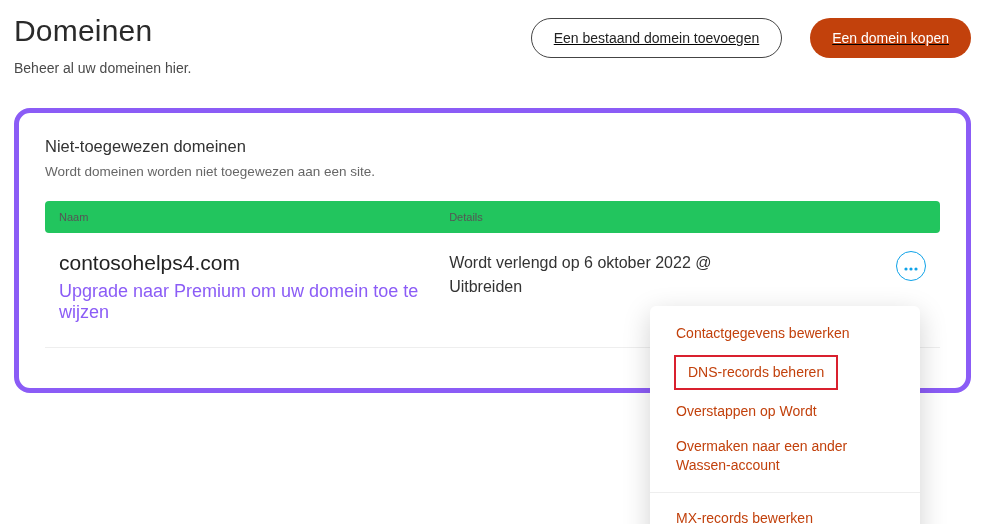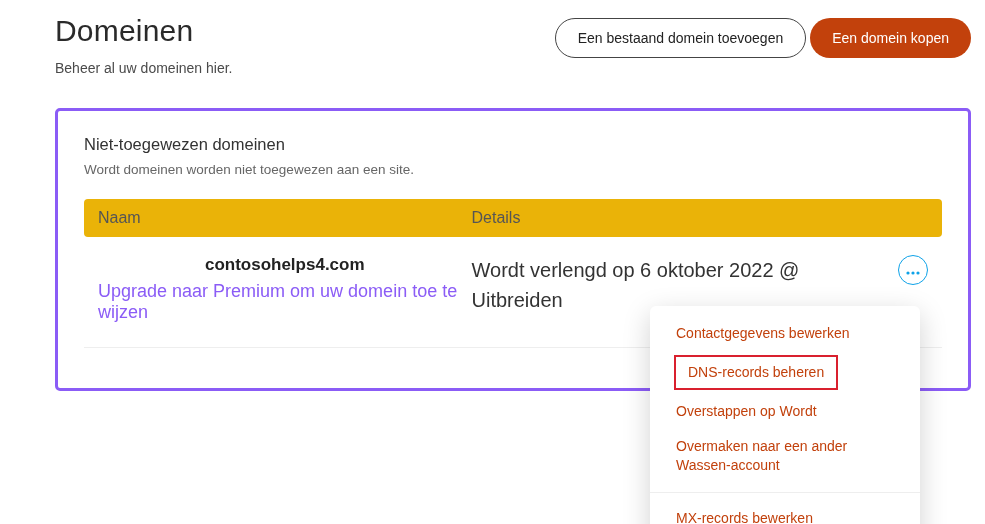--- a/index.html
+++ b/index.html
@@ -1,40 +1,40 @@
 <!DOCTYPE html>
 <html><head>
   <meta charset="utf-8">
   <style>
     * { margin:0; padding:0; box-sizing:border-box; font-family: -apple-system, BlinkMacSystemFont, "Segoe UI", Helvetica, Arial, sans-serif; }
     body { background:#ffffff; width:985px; height:524px; overflow:hidden; position:relative; }
-    .page { padding:14px 14px 0 14px;margin-left:41px; }
+    .page { padding:14px 14px 0 14px; }
     .header { display:flex; align-items:flex-start; justify-content:space-between; margin-bottom:6px; }
     .title-block { }
     .page-title { font-size:30px; font-weight:400; color:#2a2a2a; letter-spacing:0.2px; }
     .page-sub  { font-size:14px; color:#4a4a4a; margin-top:12px; }
-    .actions  { display:flex; gap:4px; padding-top:4px; }
+    .actions  { display:flex; gap:28px; padding-top:4px;text-decoration:underline; }
     .btn { border-radius:22px; height:40px; padding:0 22px; font-size:14px; display:flex; align-items:center; justify-content:center; cursor:pointer; white-space:nowrap; }
     .btn-outline { border:1px solid #444; background:#fff; color:#222; }
     .btn-primary { border:none; background:#c2410c; color:#fff; }
 
-    .card { margin-top:32px; border:3px solid #8b5cf6; border-radius:5px; padding:24px 26px 40px; }
+    .card { margin-top:32px; border:5px solid #8b5cf6; border-radius:16px; padding:24px 26px 40px; }
     .card-title { font-size:16.5px; font-weight:400; color:#333; }
     .card-sub   { font-size:13.5px; color:#666; margin-top:8px; }
 
     .tbl { margin-top:22px; }
-    .tbl-head { display:flex; background:#eab308; border-radius:4px; padding:10px 14px; font-size:16px; color:#555; }
+    .tbl-head { display:flex; background:#22c55e; border-radius:4px; padding:10px 14px; font-size:11px; color:#555; }
     .col-name { flex:0 0 45%; }
     .col-details { flex:0 0 40%; }
     .col-act  { flex:1; text-align:right; }
 
     .row { display:flex; align-items:flex-start; padding:18px 14px 24px; border-bottom:1px solid #eee; position:relative; }
-    .domain-name { font-size:17px; font-weight:700; color:#222;text-align:center; }
+    .domain-name { font-size:21px; font-weight:400; color:#222; }
     .domain-sub  { font-size:18px; color:#8b5cf6; margin-top:6px; }
-    .details-txt { font-size:20px; color:#333; line-height:1.5; }
+    .details-txt { font-size:16px; color:#333; line-height:1.5; }
 
     .more-btn { width:30px; height:30px; border:1px solid #0ea2e8; border-radius:50%; display:flex; align-items:center; justify-content:center; cursor:pointer; color:#0ea2e8; position:absolute; right:14px; top:18px; background:#fff; }
     .more-btn svg { width:14px; height:4px; }
 
     .menu { position:absolute; top:306px; left:650px; width:270px; background:#fff; border-radius:6px; box-shadow:0 8px 28px rgba(0,0,0,0.18); padding:10px 0; z-index:50; }
     .menu-item { padding:8px 20px 8px 26px; font-size:14px; color:#c2410c; cursor:pointer; line-height:1.35; }
     .menu-sep { border-top:1px solid #eee; margin:10px 0 8px; }
     .menu-item.hl { border:2px solid #d9202e; border-radius:0; display:inline-block; padding:6px 12px 6px 12px; margin:4px 0 4px 24px; }
   </style>
 </head>

